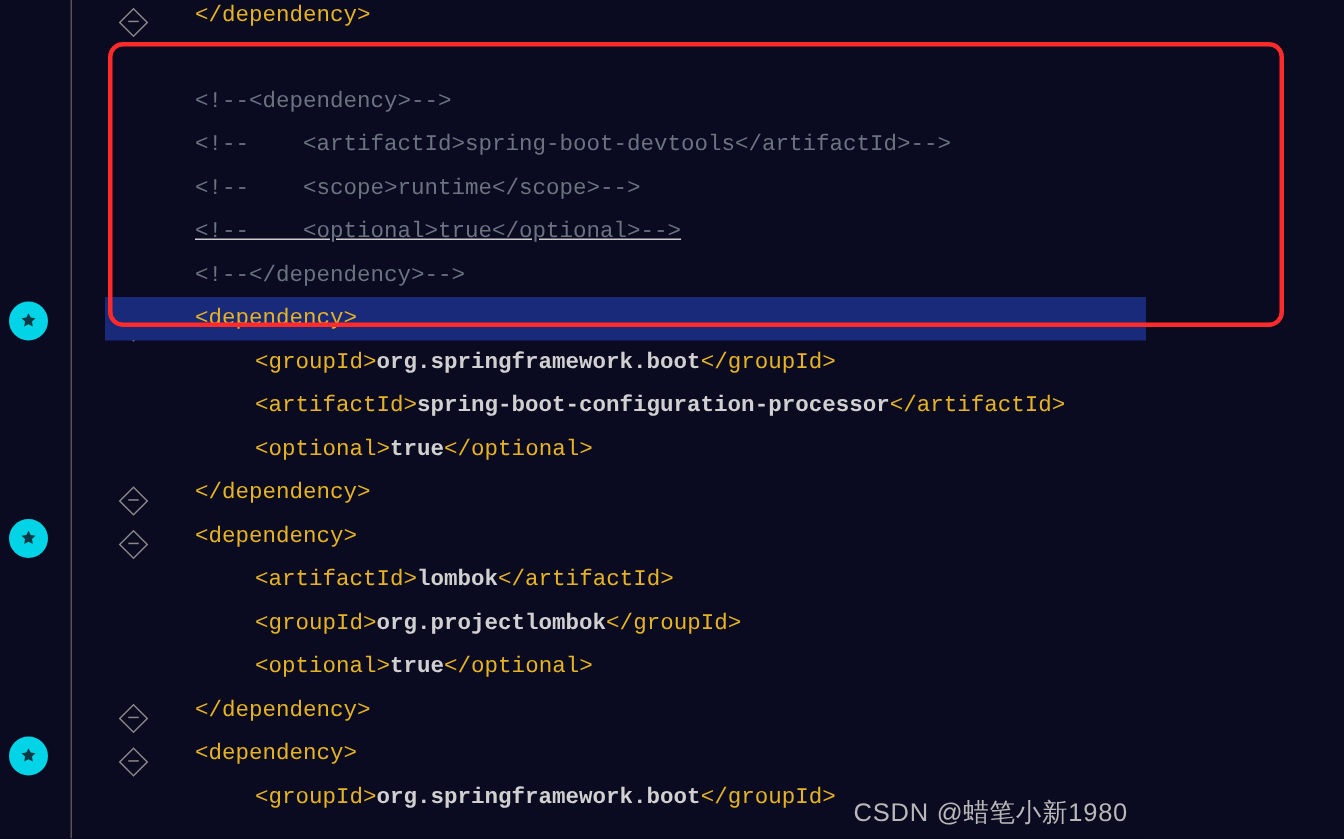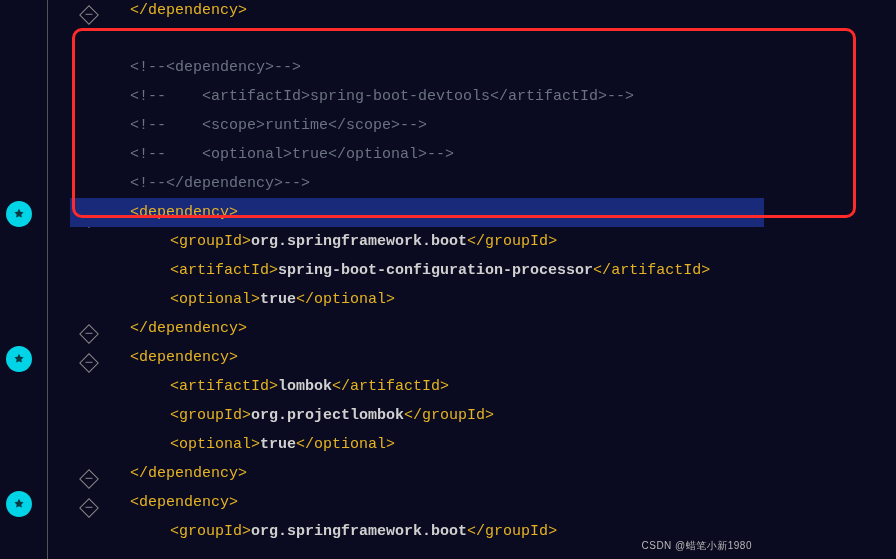--- a/index.html
+++ b/index.html
@@ -17,21 +17,21 @@
   .tag{color:#e6b422;} 
   .br{color:#e6b422;}
   .txt{color:#d0d0d0;font-weight:bold;}
   
   .redbox{position:absolute;left:72px;top:28px;width:778px;height:184px;border:3px solid #ff2a2a;border-radius:10px;pointer-events:none;}
   
   .fold{position:absolute;width:12px;height:12px;left:42px;transform:translateY(8px) rotate(45deg);border:1px solid #888;background:#0a0a20;}
   .fold.minus::after{content:"";position:absolute;left:2px;top:5px;width:7px;height:1px;background:#888;transform:rotate(-45deg);}
   .break-icon{position:absolute;left:6px;width:26px;height:26px;border-radius:50%;background:#00d4e6;display:flex;align-items:center;justify-content:center;}
   .break-icon svg{width:14px;height:14px;}
-  .watermark{position:absolute;right:12px;bottom:6px;color:#b8b8b8;font-family:Arial,sans-serif;font-size:10px;letter-spacing:0.5px;pointer-events:none;}
+  .watermark{position:absolute;right:12px;bottom:6px;color:#b8b8b8;font-family:Arial,sans-serif;font-size:17px;letter-spacing:0.5px;pointer-events:none;}
 </style>
 </head>
 <body>
 
 <div class="editor">
   <div class="vline v1"></div>
   <div class="gutter">
     <div class="icon-col" id="icons">
         <div class="break-icon" style="top: 201px;">
           <svg viewBox="0 0 24 24">
@@ -56,21 +56,21 @@
         <div class="fold minus" style="top: 348px;"></div>
         <div class="fold minus" style="top: 464px;"></div>
         <div class="fold minus" style="top: 493px;"></div>
       </div>
   </div>
   <div class="code" id="code">
       <div class="line" style="padding-left: 60px;"><span class="br">&lt;/</span><span class="tag">dependency</span><span class="br">&gt;</span></div>
       <div class="line" style="padding-left: 60px; margin-top: 28px;"><span class="comment">&lt;!--&lt;dependency&gt;--&gt;</span></div>
       <div class="line" style="padding-left: 60px;"><span class="comment">&lt;!--    &lt;artifactId&gt;spring-boot-devtools&lt;/artifactId&gt;--&gt;</span></div>
       <div class="line" style="padding-left: 60px;"><span class="comment">&lt;!--    &lt;scope&gt;runtime&lt;/scope&gt;--&gt;</span></div>
-      <div class="line" style="padding-left: 60px;"><span class="comment">&lt;!--    &lt;optional&gt;true&lt;/optional&gt;--&gt;</span></div>
+      <div class="line" style="padding-left: 60px; text-decoration: underline;"><span class="comment">&lt;!--    &lt;optional&gt;true&lt;/optional&gt;--&gt;</span></div>
       <div class="line" style="padding-left: 60px;"><span class="comment">&lt;!--&lt;/dependency&gt;--&gt;</span></div>
       <div class="line hl" style="padding-left: 60px;"><span class="br">&lt;</span><span class="tag">dependency</span><span class="br">&gt;</span></div>
       <div class="line" style="padding-left: 100px;"><span class="br">&lt;</span><span class="tag">groupId</span><span class="br">&gt;</span><span class="txt">org.springframework.boot</span><span class="br">&lt;/</span><span class="tag">groupId</span><span class="br">&gt;</span></div>
       <div class="line" style="padding-left: 100px;"><span class="br">&lt;</span><span class="tag">artifactId</span><span class="br">&gt;</span><span class="txt">spring-boot-configuration-processor</span><span class="br">&lt;/</span><span class="tag">artifactId</span><span class="br">&gt;</span></div>
       <div class="line" style="padding-left: 100px;"><span class="br">&lt;</span><span class="tag">optional</span><span class="br">&gt;</span><span class="txt">true</span><span class="br">&lt;/</span><span class="tag">optional</span><span class="br">&gt;</span></div>
       <div class="line" style="padding-left: 60px;"><span class="br">&lt;/</span><span class="tag">dependency</span><span class="br">&gt;</span></div>
       <div class="line" style="padding-left: 60px;"><span class="br">&lt;</span><span class="tag">dependency</span><span class="br">&gt;</span></div>
       <div class="line" style="padding-left: 100px;"><span class="br">&lt;</span><span class="tag">artifactId</span><span class="br">&gt;</span><span class="txt">lombok</span><span class="br">&lt;/</span><span class="tag">artifactId</span><span class="br">&gt;</span></div>
       <div class="line" style="padding-left: 100px;"><span class="br">&lt;</span><span class="tag">groupId</span><span class="br">&gt;</span><span class="txt">org.projectlombok</span><span class="br">&lt;/</span><span class="tag">groupId</span><span class="br">&gt;</span></div>
       <div class="line" style="padding-left: 100px;"><span class="br">&lt;</span><span class="tag">optional</span><span class="br">&gt;</span><span class="txt">true</span><span class="br">&lt;/</span><span class="tag">optional</span><span class="br">&gt;</span></div>

